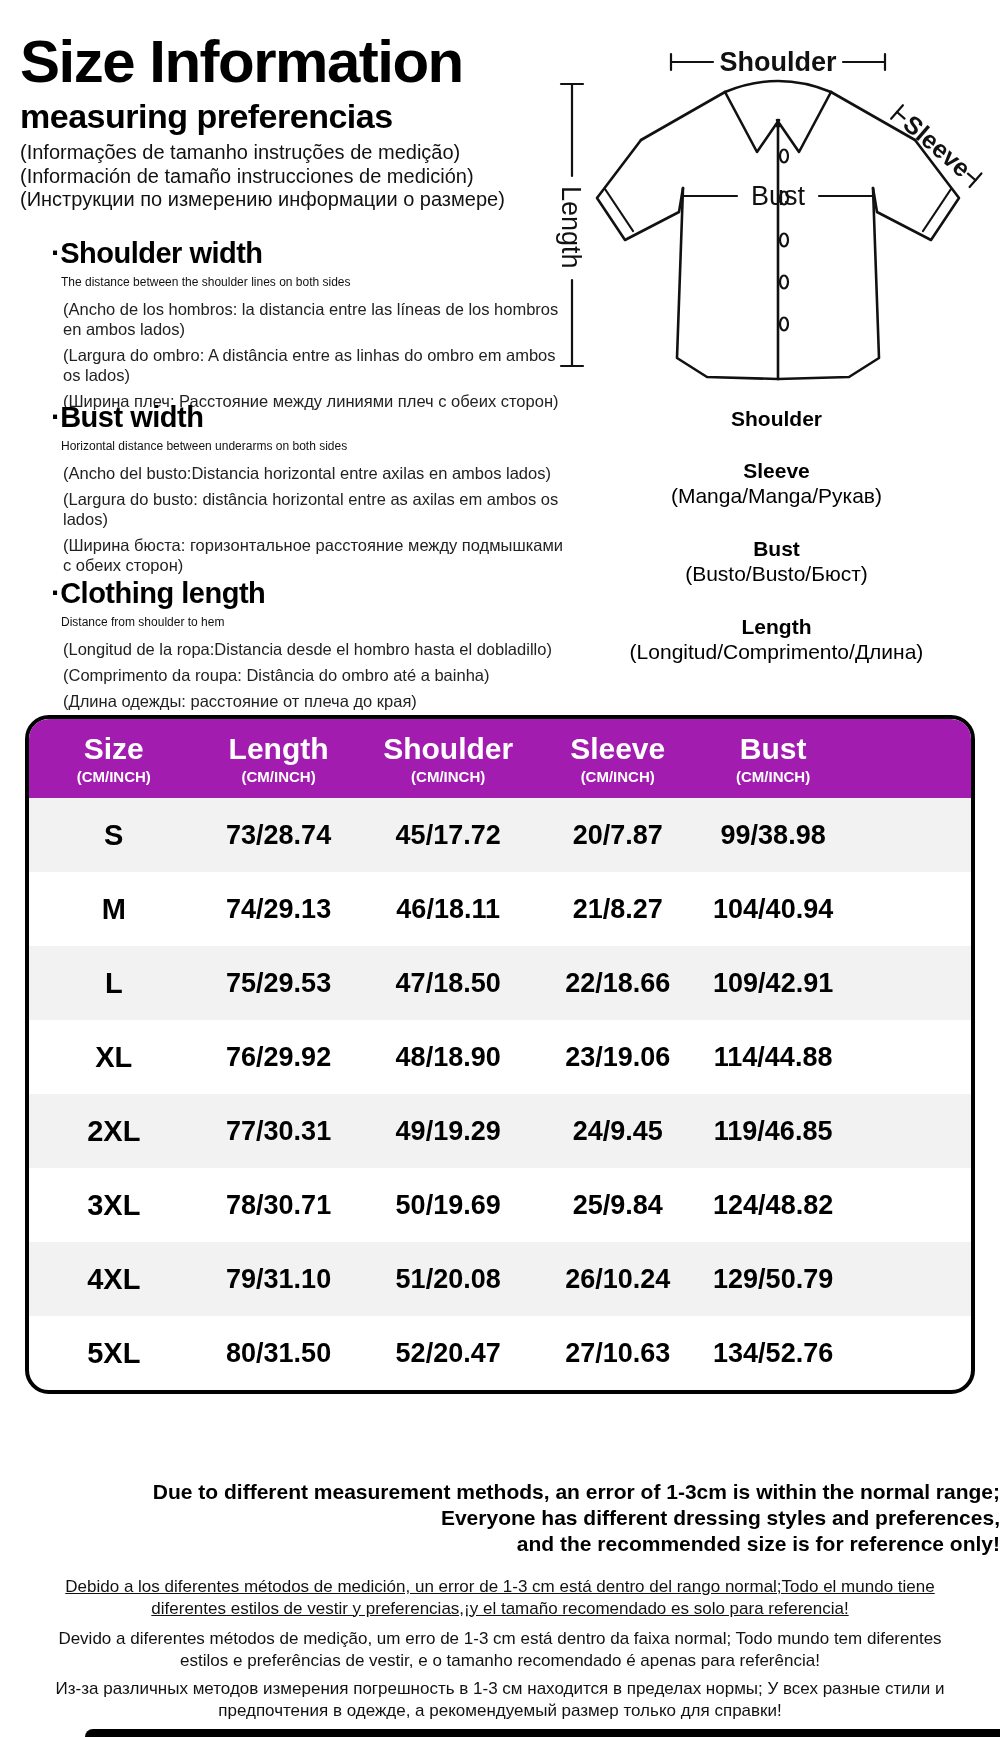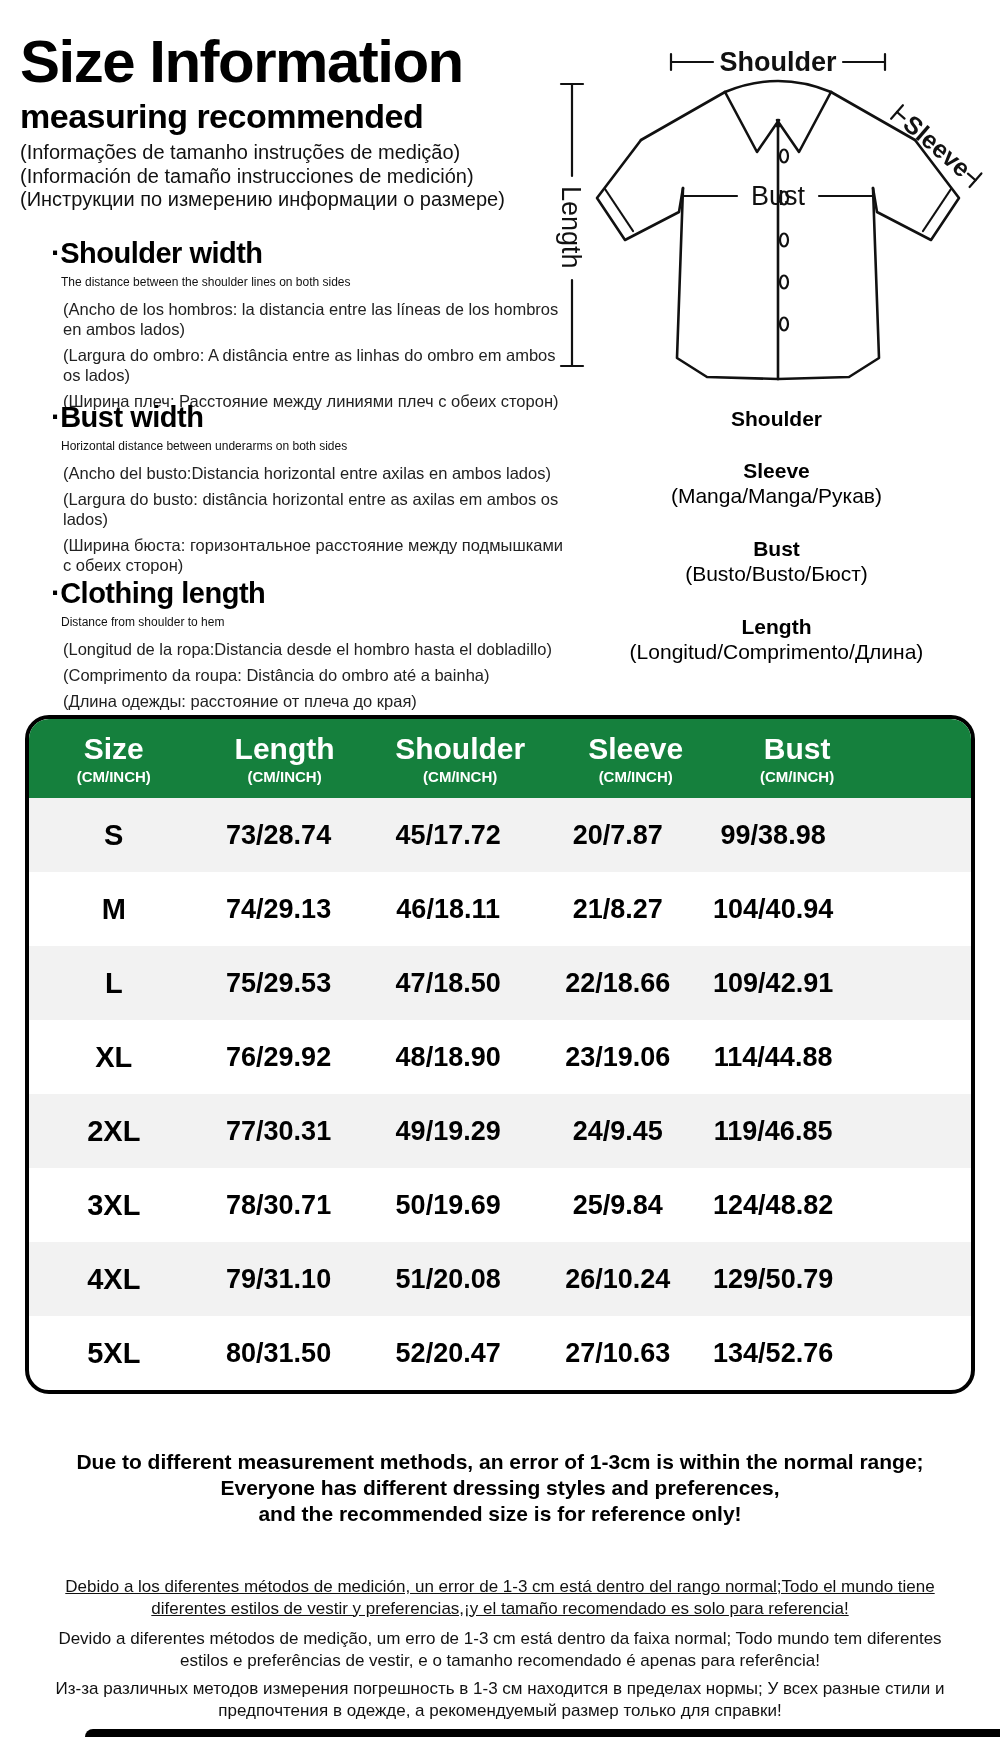--- a/index.html
+++ b/index.html
@@ -32,44 +32,44 @@
   .legend-term { font-size:21px; font-weight:bold; line-height:25px; }
   .legend-tr { font-size:21px; line-height:26px; }
 
   
   .size-table {
     position:absolute; left:25px; top:715px; width:950px; height:679px;
     border:4px solid #000; border-radius:24px; overflow:hidden; box-sizing:border-box;
     background:#fff;
   }
   .trow { display:grid; grid-template-columns:18% 17% 19% 17% 16% auto; align-items:center; }
-  .thead { background:#15803d; color:#fff; height:79px;gap:6px; }
+  .thead { background:#a21caf; color:#fff; height:79px; }
   .th { text-align:center; }
   .th-label { font-size:30px; font-weight:800; line-height:32px; }
   .th-unit { font-size:15px; font-weight:bold; line-height:17px; margin-top:3px; }
   .tbody-row { height:74px; }
   .row-alt { background:#f2f2f2; }
   .td { text-align:center; font-weight:800; font-size:27px; }
   .td-size { font-size:29px; }
 
   
-  .foot-en { position:absolute; top:1449px; left:0; width:1000px; text-align:center;
+  .foot-en { position:absolute; top:1479px; left:0; width:1000px; text-align:right;
              font-size:21px; font-weight:800; line-height:26px; }
   .foot-p  { position:absolute; left:40px; width:920px; text-align:center;
              font-size:17px; line-height:21.5px; color:#111; }
   .foot-es { top:1576px;text-decoration:underline; } .foot-pt { top:1628px; } .foot-ru { top:1678px; }
   .bottom-bar { position:absolute; top:1729px; left:85px; width:915px; height:8px;
                 background:#000; border-radius:10px 0 0 0; }
 </style>
 </head>
 <body>
 
 <div class="header-left">
   <div class="page-title">Size Information</div>
-  <div class="page-subtitle">measuring recommended</div>
+  <div class="page-subtitle">measuring preferencias</div>
   <div class="header-trs">
     <div class="header-tr">(Informações de tamanho instruções de medição)</div>
     <div class="header-tr">(Información de tamaño instrucciones de medición)</div>
     <div class="header-tr">(Инструкции по измерению информации о размере)</div>
   </div>
 </div>
 
 <div class="sec sec1">
   <div class="sec-title">·Shoulder width</div>
   <div class="sec-desc">The distance between the shoulder lines on both sides</div>

